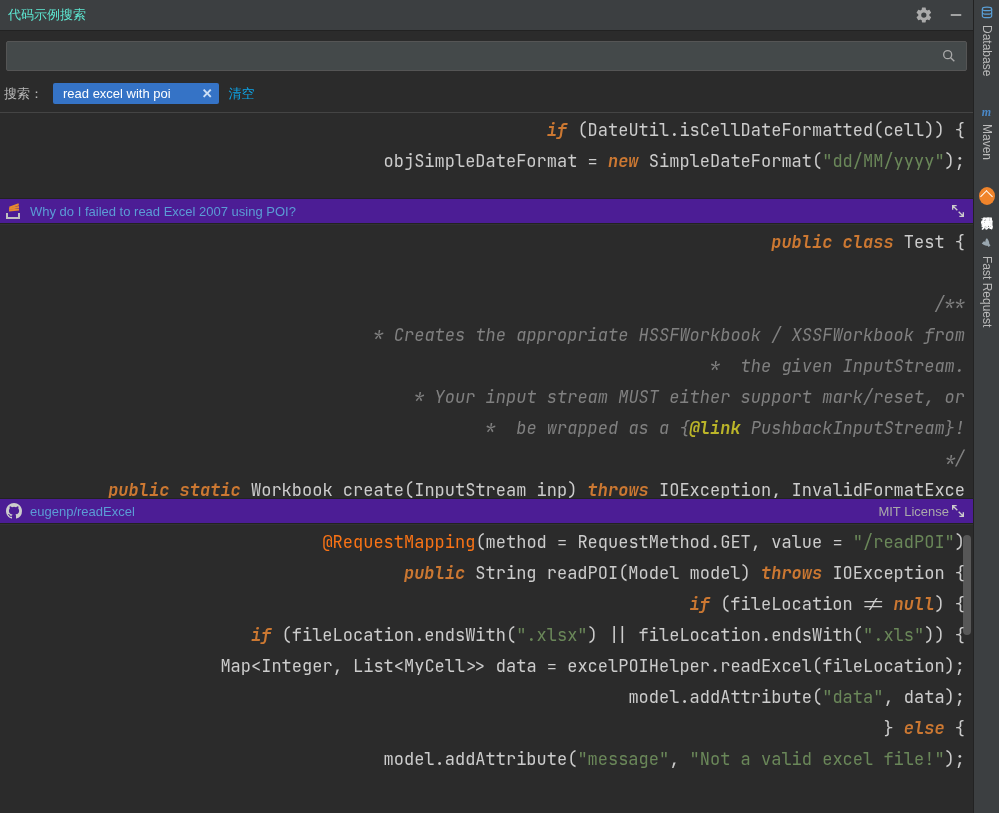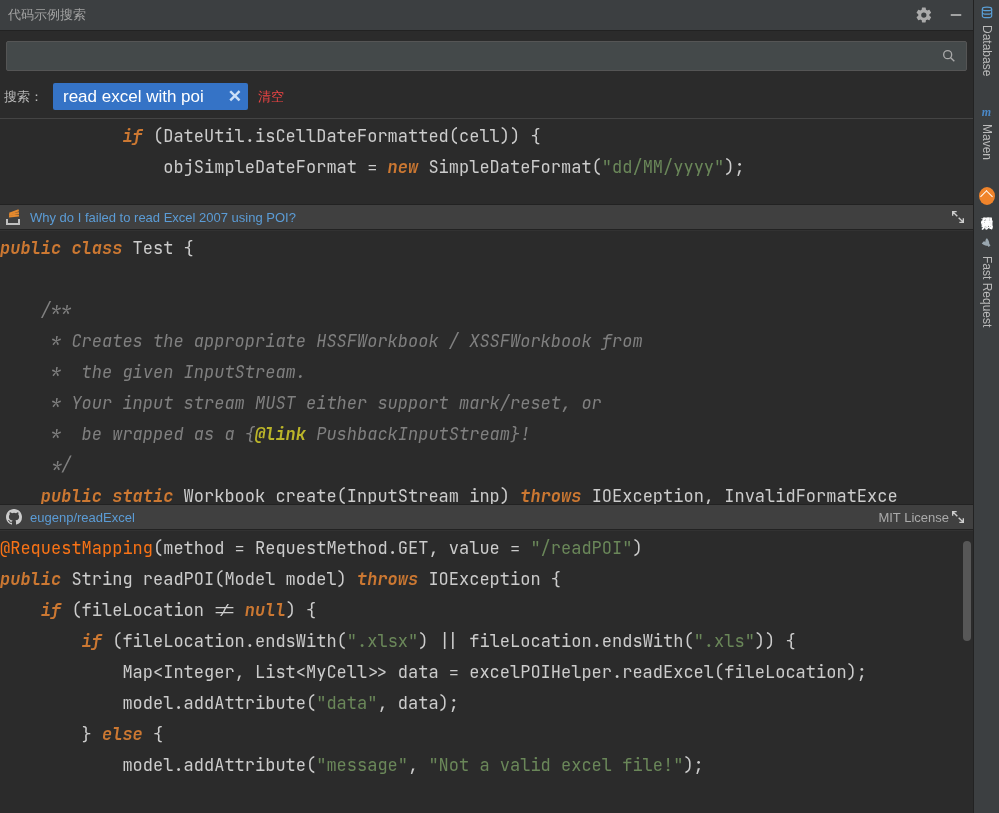--- a/index.html
+++ b/index.html
@@ -45,21 +45,21 @@
   }
   .titlebar {
     height: 31px;
     background: #3c3f41;
     border-bottom: 1px solid #222;
     display: flex;
     align-items: center;
     padding: 0 8px;
     justify-content: space-between;
   }
-  .titlebar .title { color: #a3a3a3; }
+  .titlebar .title { color: #5eead4; }
   .titlebar .actions { display: flex; gap: 14px; align-items: center; }
   .icon-btn { color: #aaa; cursor: pointer; width:18px; height:18px; display:flex; align-items:center; justify-content:center;}
   .searchbar-wrap { padding: 10px 6px 6px 6px; }
   .searchbar {
     background: #44494a;
     border: 1px solid #555;
     border-radius: 2px;
     height: 30px;
     display: flex;
     align-items: center;
@@ -80,43 +80,44 @@
     padding: 6px 18px 8px 4px;
   }
   .filter-row .label { color: #bbb; }
   .chip {
     background: #3573c6;
     color: #fff;
     padding: 3px 6px 3px 10px;
     border-radius: 2px;
     display: flex;
     align-items: center;
-    gap: 24px;
-    font-size: 17px;
+    gap: 31px;
+    font-size: 13px;
   }
   .chip .x { cursor: pointer; font-weight: bold; color: #cde0f7; }
-  .link { color: #ef4444; cursor: pointer; }
+  .link { color: #0ea5e9; cursor: pointer; }
   .code-pane {
     background: #2b2b2b;
     font-family: "JetBrains Mono", Menlo, Consolas, monospace;
     font-size: 17px;
     line-height: 31px;
     white-space: pre;
     overflow: hidden;
     color: #ccc;
-    padding: 2px 0;
+    padding: 2px 8px;
     position: relative;
     flex-shrink: 0;
+    text-align: right;
   }
   .code-pane.top { height: 86px; border-top: 1px solid #444; }
   .code-pane.mid { height: 274px; border-top: 1px solid #323232; }
   .code-pane.bot { flex: 1; border-top: 1px solid #323232; }
   .result-header {
     height: 26px;
-    background: #404040;
+    background: #4c1d95;
     border-top: 1px solid #222;
     border-bottom: 1px solid #222;
     display: flex;
     align-items: center;
     padding: 0 6px;
     gap: 8px;
     justify-content: space-between;
   }
   .result-header .left { display: flex; align-items: center; gap: 8px; overflow: hidden; }
   .result-header .right { display: flex; align-items: center; color: #aaa; }

